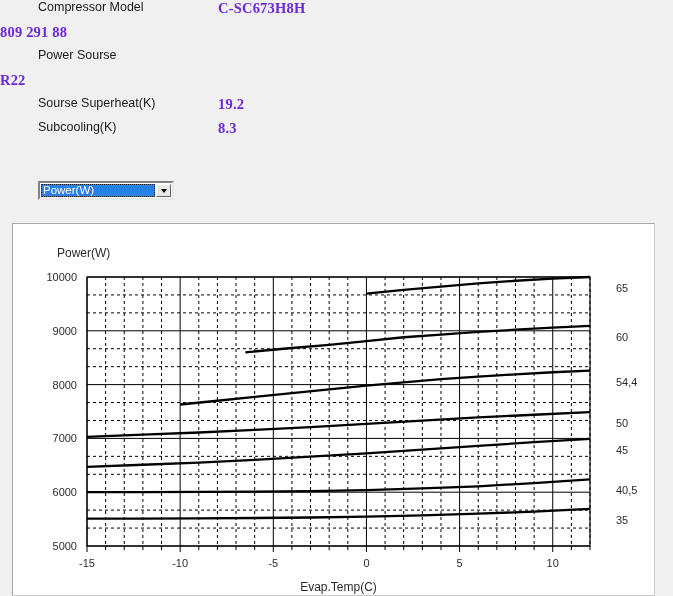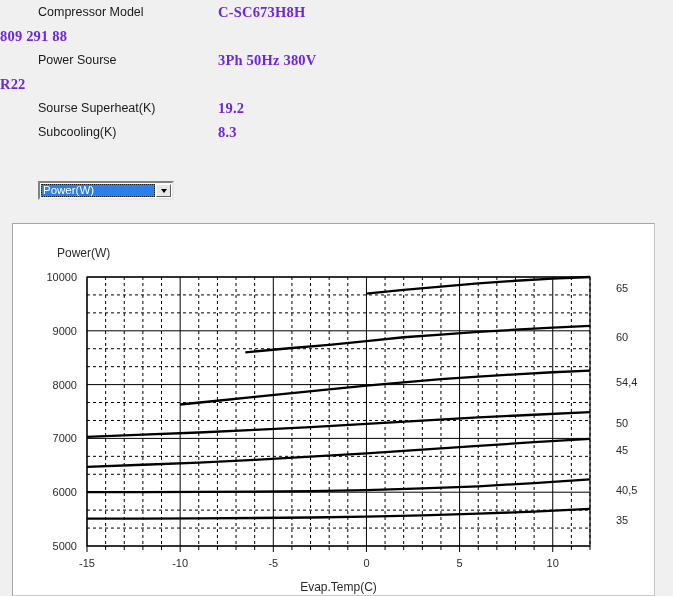--- a/index.html
+++ b/index.html
@@ -18,21 +18,21 @@
 
   
   #spec-table {
     position: absolute;
     left: 0;
     top: 0;
     width: 673px;
   }
   .spec-row {
     display: flex;
-    align-items: center;
+    align-items: flex-start;
     height: 24px;
   }
   .spec-label {
     width: 218px;
     padding-left: 38px;
     box-sizing: border-box;
     font-family: "Liberation Sans", sans-serif;
     font-size: 12.5px;
     color: #1a1a1a;
     white-space: nowrap;
@@ -122,21 +122,20 @@
 <div id="spec-table">
     <div class="spec-row">
       <div class="spec-label">Compressor  Model</div>
       <div class="spec-value">C-SC673H8H</div>
     </div>
     <div class="spec-row">
       <div class="spec-value">809 291 88</div>
     </div>
     <div class="spec-row">
       <div class="spec-label">Power Sourse</div>
-      <div class="spec-value">3Ph  50Hz  380V</div>
     </div>
     <div class="spec-row">
       <div class="spec-value">R22</div>
     </div>
     <div class="spec-row">
       <div class="spec-label">Sourse Superheat(K)</div>
       <div class="spec-value">19.2</div>
     </div>
     <div class="spec-row">
       <div class="spec-label">Subcooling(K)</div>

